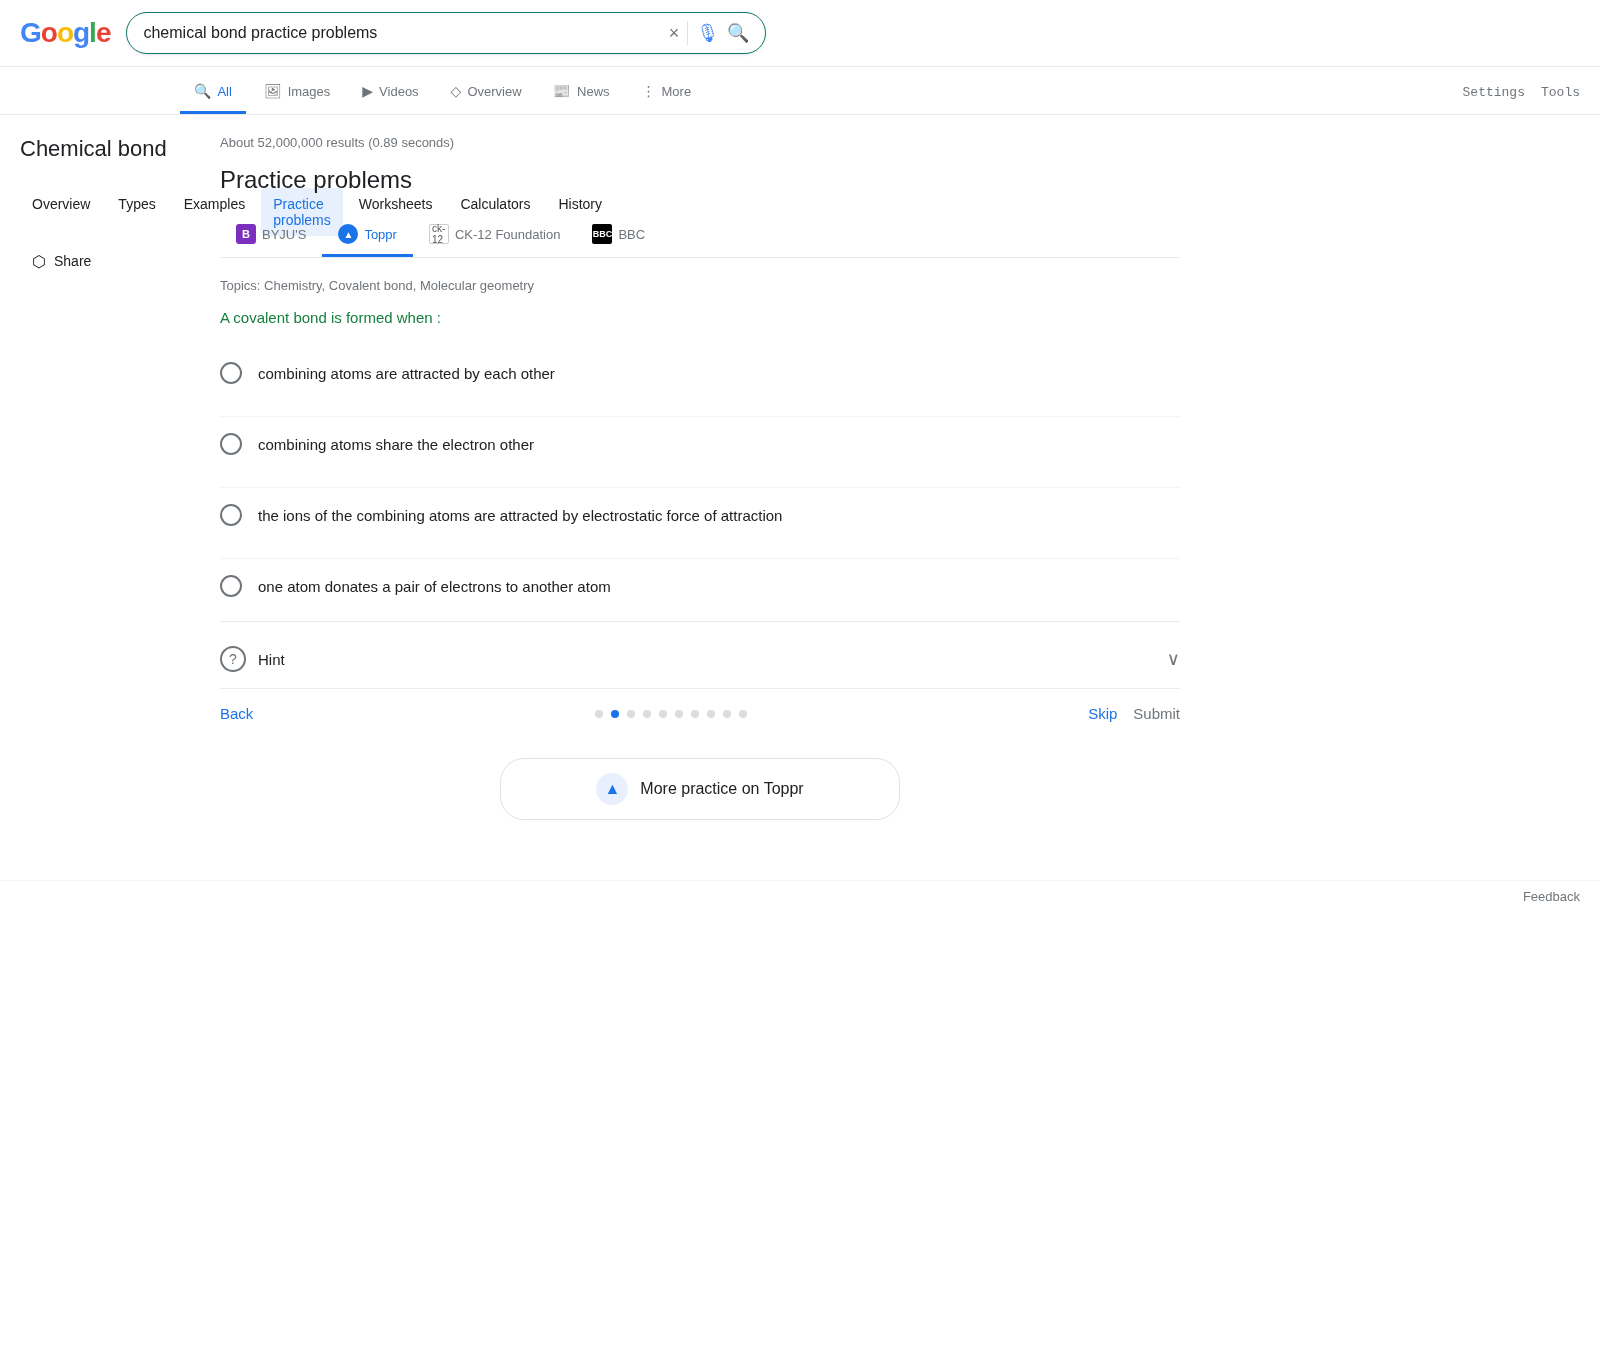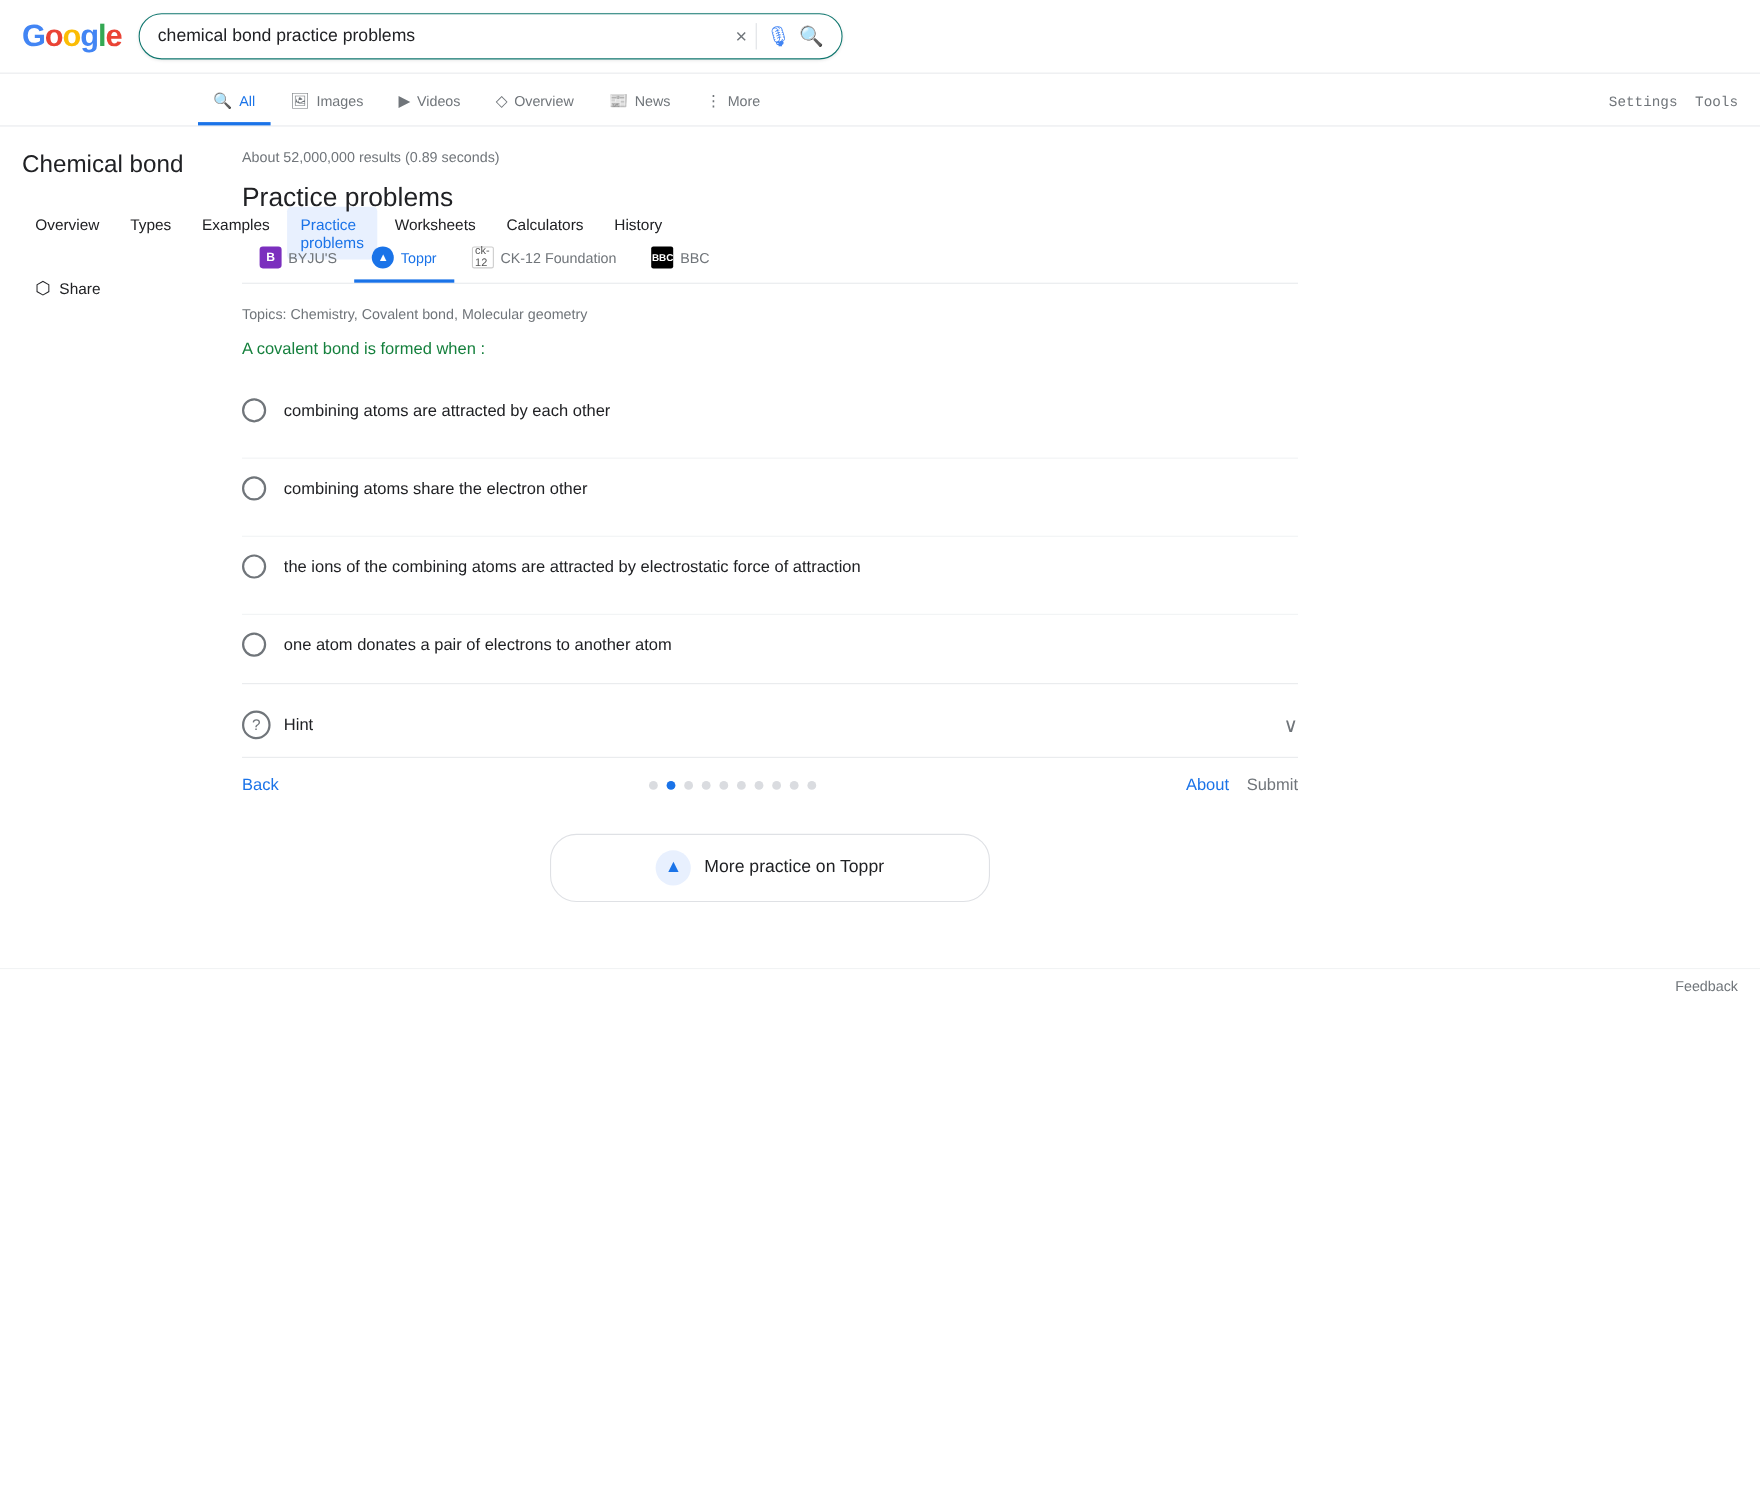--- a/index.html
+++ b/index.html
@@ -550,21 +550,21 @@
         <div class="dot"></div>
         <div class="dot"></div>
         <div class="dot"></div>
         <div class="dot"></div>
         <div class="dot"></div>
         <div class="dot"></div>
         <div class="dot"></div>
         <div class="dot"></div>
       </div>
       <div class="nav-actions">
-        <span class="nav-skip">About</span>
+        <span class="nav-skip">Skip</span>
         <span class="nav-submit">Submit</span>
       </div>
     </div>
 
     <div class="more-practice-container">
       <button class="more-practice-btn">
         <div class="more-practice-icon">▲</div>
         <span>More practice on Toppr</span>
       </button>
     </div>

